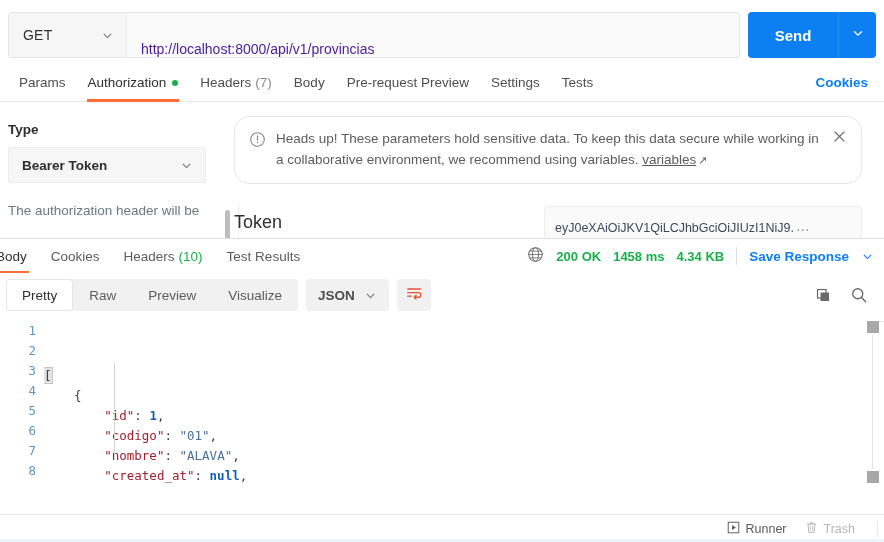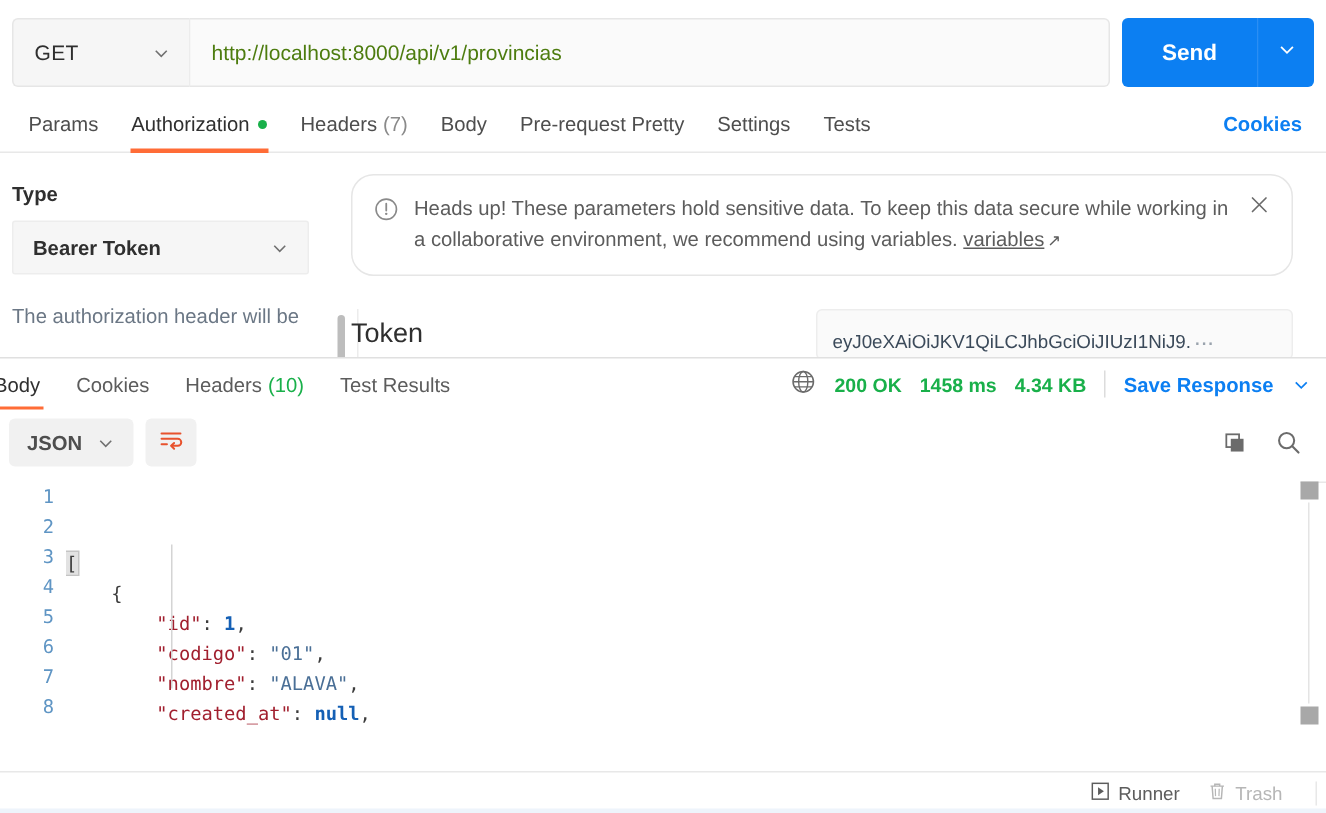--- a/index.html
+++ b/index.html
@@ -20,22 +20,22 @@
   .method-select {
     display:flex; align-items:center; justify-content:space-between;
     width:118px; height:46px; background:#f6f6f6;
     border:1px solid #e6e6e6; border-right:none;
     border-radius:4px 0 0 4px; padding:0 12px 0 14px; cursor:pointer;
   }
   .method-label { font-size:14px; color:#2f2f2f; font-weight:400; letter-spacing:.2px; }
   .url-input {
     flex:1; height:46px; background:#fafafa; border:1px solid #e6e6e6;
     border-left:1px solid #ececec;
-    border-radius:0 4px 4px 0; display:flex; align-items:center;
-    padding:12px 14px; font-size:14px; color:#4d7c0f; cursor:text;
+    border-radius:0 4px 4px 0; display:flex; align-items:flex-end;
+    padding:0 14px; font-size:14px; color:#4c1d95; cursor:text;
     overflow:hidden; white-space:nowrap;
   }
   .send-wrap { display:flex; margin-left:8px; }
   .send-btn {
     height:46px; width:90px; background:#0c7ff2; color:#fff;
     font-size:15px; font-weight:bold; border:none;
     border-radius:4px 0 0 4px; cursor:pointer;
     font-family:"Liberation Sans", sans-serif;
     display:flex; align-items:center; justify-content:center;
   }
@@ -268,21 +268,21 @@
       <span class="dot-green"></span>
     </div>
     <div class="rtab">
       <span>Headers</span>
       <span class="count-muted">(7)</span>
     </div>
     <div class="rtab">
       <span>Body</span>
     </div>
     <div class="rtab">
-      <span>Pre-request Pretty</span>
+      <span>Pre-request Preview</span>
     </div>
     <div class="rtab">
       <span>Settings</span>
     </div>
     <div class="rtab">
       <span>Tests</span>
     </div>
     <div class="cookies-link">Cookies</div>
   </div>
 
@@ -362,20 +362,26 @@
         <span class="save-response">Save Response</span>
         <span class="caret">
           <svg width="13" height="13" viewBox="0 0 16 16">
               <path d="M3.5 6 L8 10.5 L12.5 6" fill="none" stroke="#0c7ff2" stroke-width="1.4"></path>
             </svg>
         </span>
       </div>
     </div>
 
     <div class="body-toolbar">
+      <div class="seg">
+        <div class="seg-item active">Pretty</div>
+        <div class="seg-item">Raw</div>
+        <div class="seg-item">Preview</div>
+        <div class="seg-item">Visualize</div>
+      </div>
       <div class="fmt-select">
         <span class="fmt-label">JSON</span>
         <span class="caret">
           <svg width="13" height="13" viewBox="0 0 16 16">
               <path d="M3.5 6 L8 10.5 L12.5 6" fill="none" stroke="#707070" stroke-width="1.3"></path>
             </svg>
         </span>
       </div>
       <div class="wrap-btn">
         <span>

